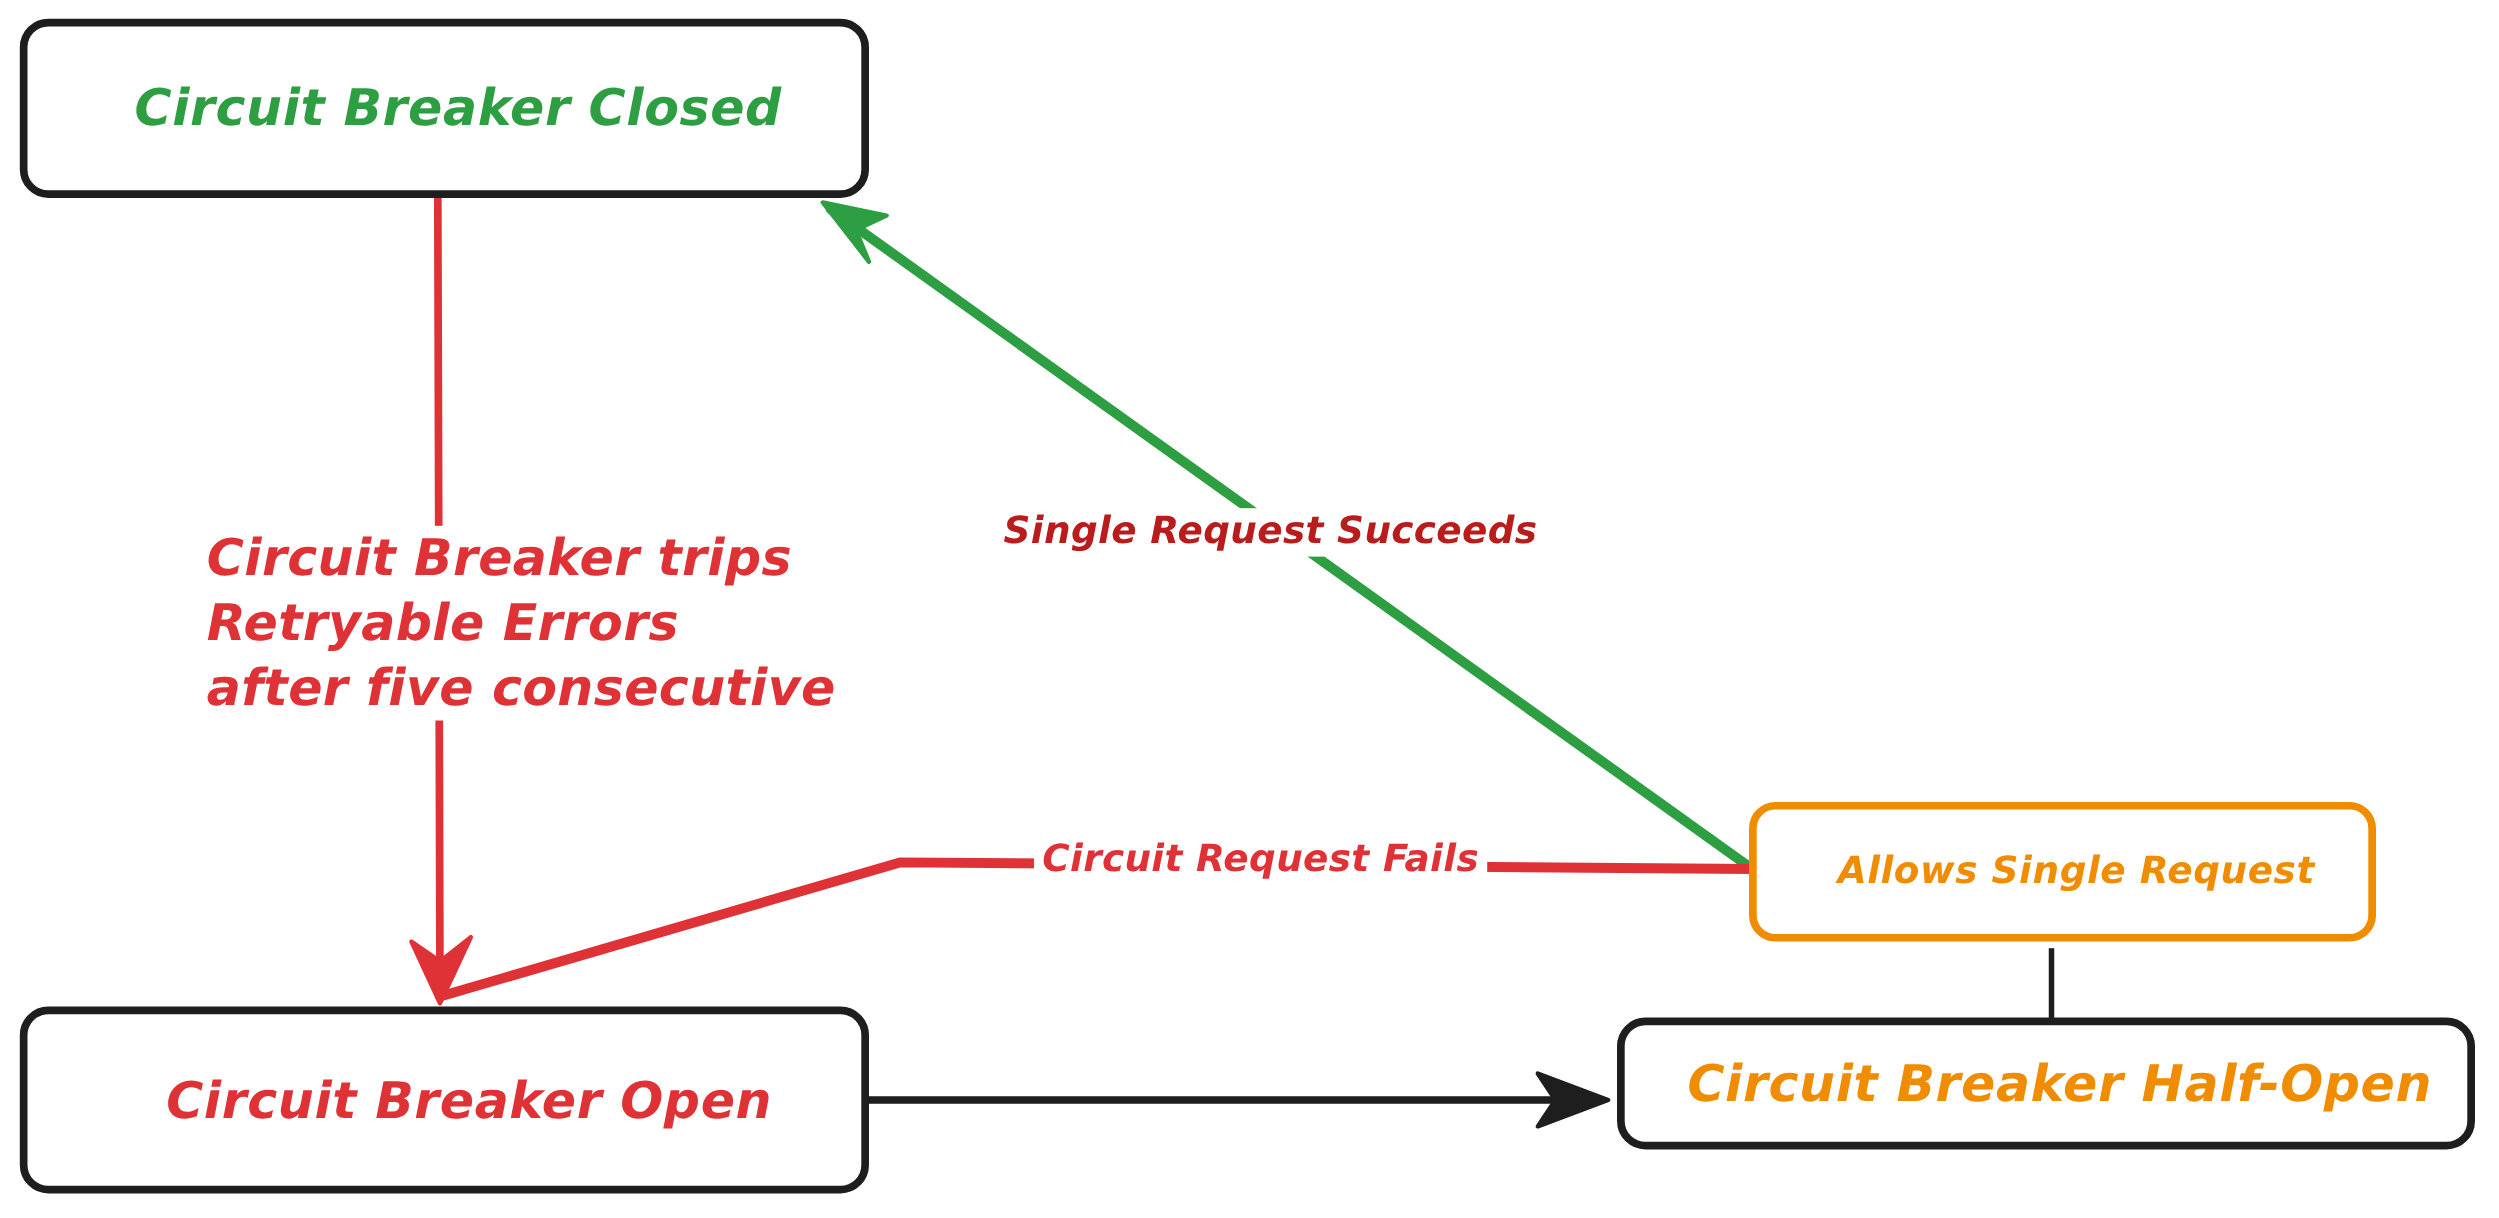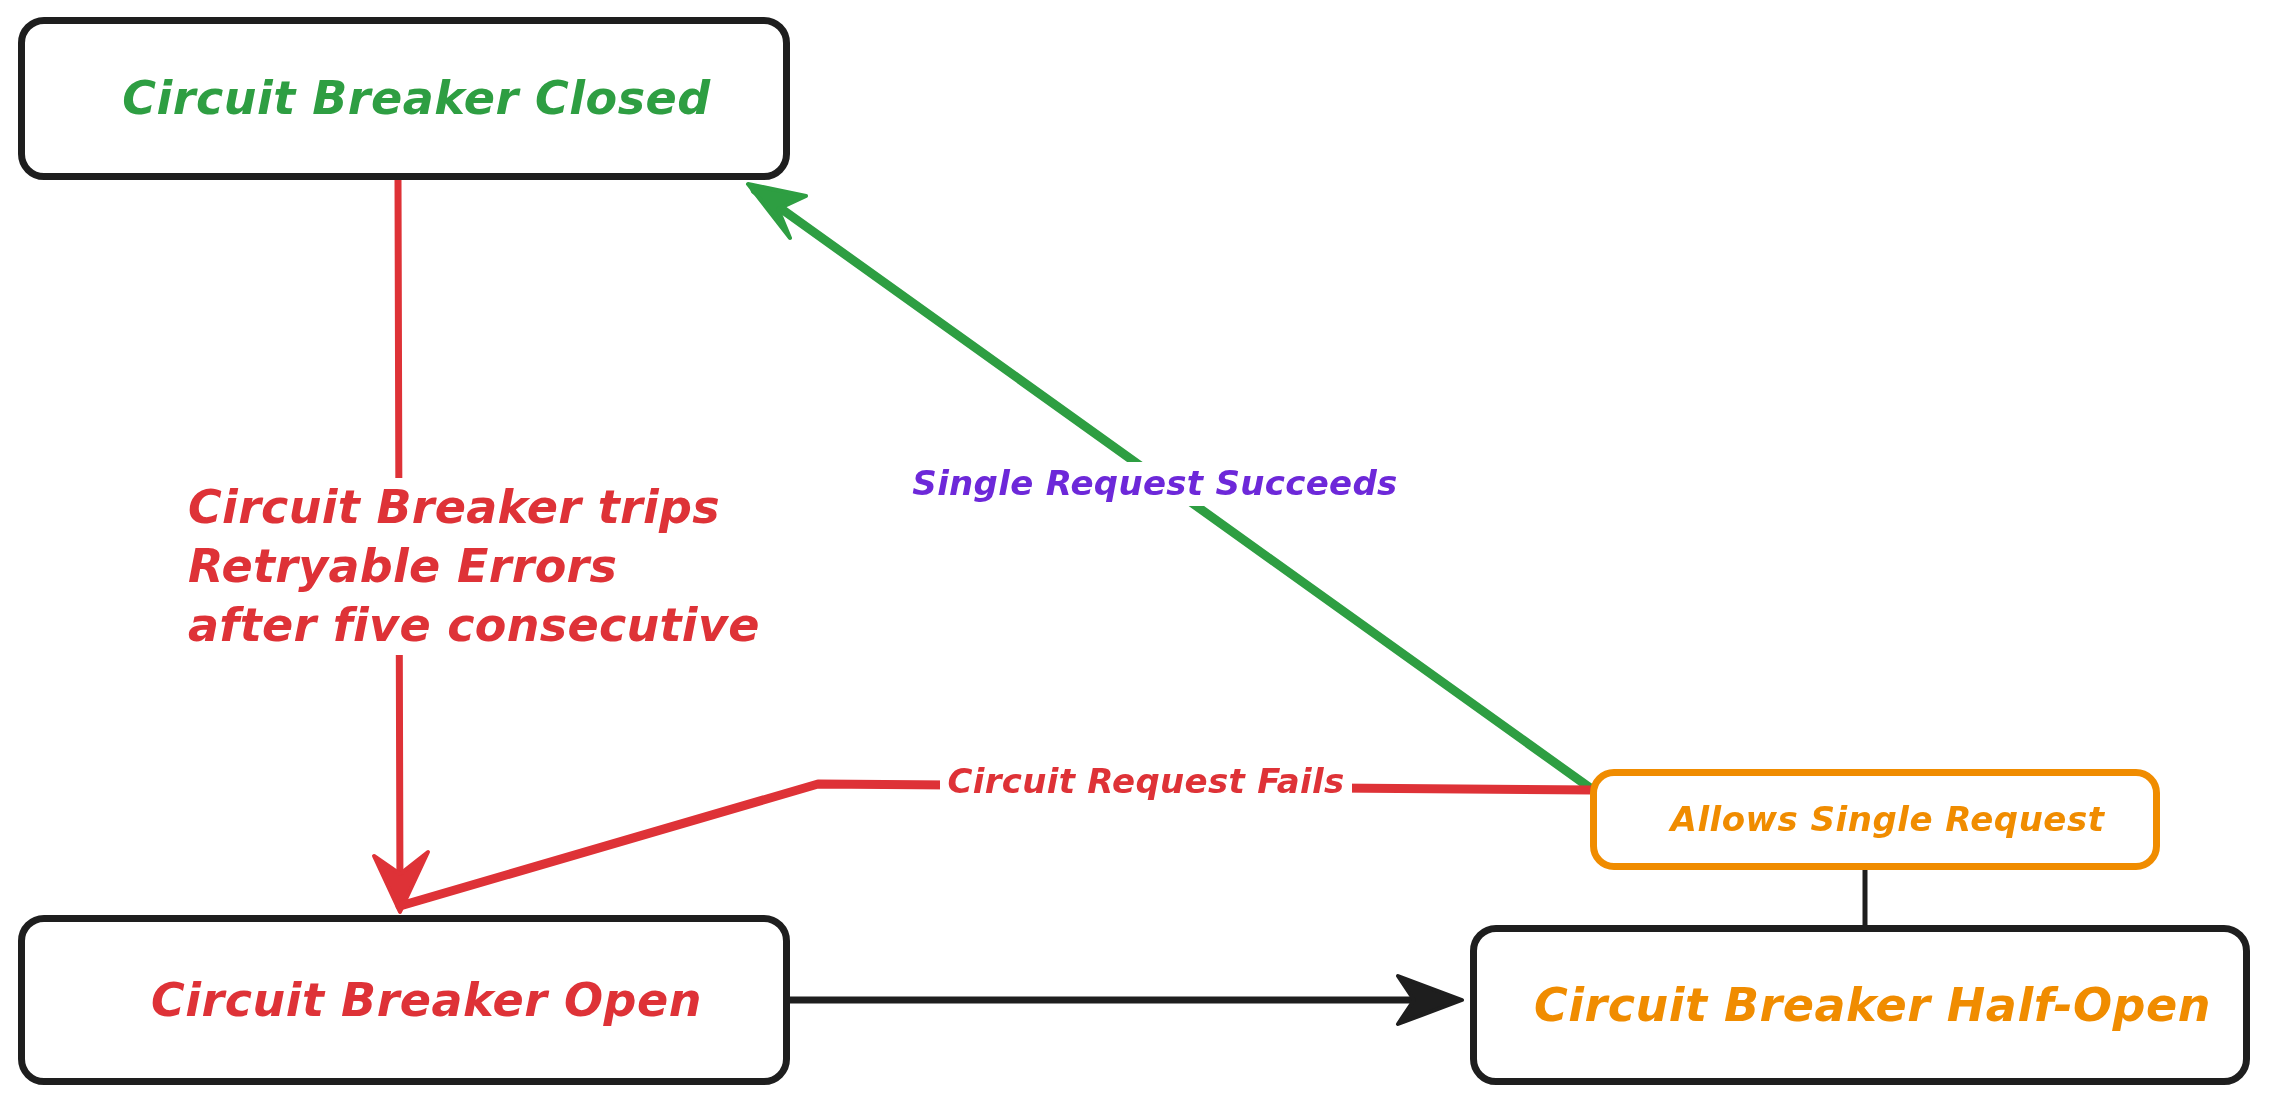--- a/index.html
+++ b/index.html
@@ -94,37 +94,37 @@
   <div class="node" id="node-closed" style="left:18px; top:17px; width:772px; height:163px;
               border:7px solid #1E1E1E; border-radius:26px;">
     <span class="node-label" style="color:#2E9E42; font-size:46px;">Circuit Breaker Closed</span>
   </div>
 
   <div class="node" id="node-open" style="left:18px; top:915px; width:772px; height:170px;
               border:7px solid #1E1E1E; border-radius:26px;padding-left:20px;">
     <span class="node-label" style="color:#DE3237; font-size:46px;">Circuit Breaker Open</span>
   </div>
 
-  <div class="node" id="node-allows" style="left:1590px; top:769px; width:570px; height:101px;
+  <div class="node" id="node-allows" style="left:1590px; top:729px; width:570px; height:127px;
               border:7px solid #F08C00; border-radius:24px;">
     <span class="node-label" style="color:#F08C00; font-size:34px;">Allows Single Request</span>
   </div>
 
-  <div class="node" id="node-halfopen" style="left:1470px; top:925px; width:780px; height:160px;
+  <div class="node" id="node-halfopen" style="left:1470px; top:925px; width:780px; height:120px;
               border:7px solid #1E1E1E; border-radius:26px;">
     <span class="node-label" style="color:#F08C00; font-size:46px;">Circuit Breaker Half-Open</span>
   </div>
 
   <div class="edge-label" style="left:188px; top:478px; width:420px; color:#DE3237; font-size:46px;">
     <span class="ln">Circuit Breaker trips</span>
     <span class="ln">Retryable Errors</span>
     <span class="ln">after five consecutive</span>
   </div>
 
-  <div class="edge-label" style="left:910px; top:462px; width:490px; color:#6d28d9; font-size:34px;">
+  <div class="edge-label" style="left:910px; top:462px; width:490px; color:#b91c1c; font-size:34px;">
     <span class="ln">Single Request Succeeds</span>
   </div>
 
   <div class="edge-label" style="left:940px; top:760px; width:412px; color:#DE3237; font-size:34px;">
     <span class="ln">Circuit Request Fails</span>
   </div>
 
 
 </div>
 

